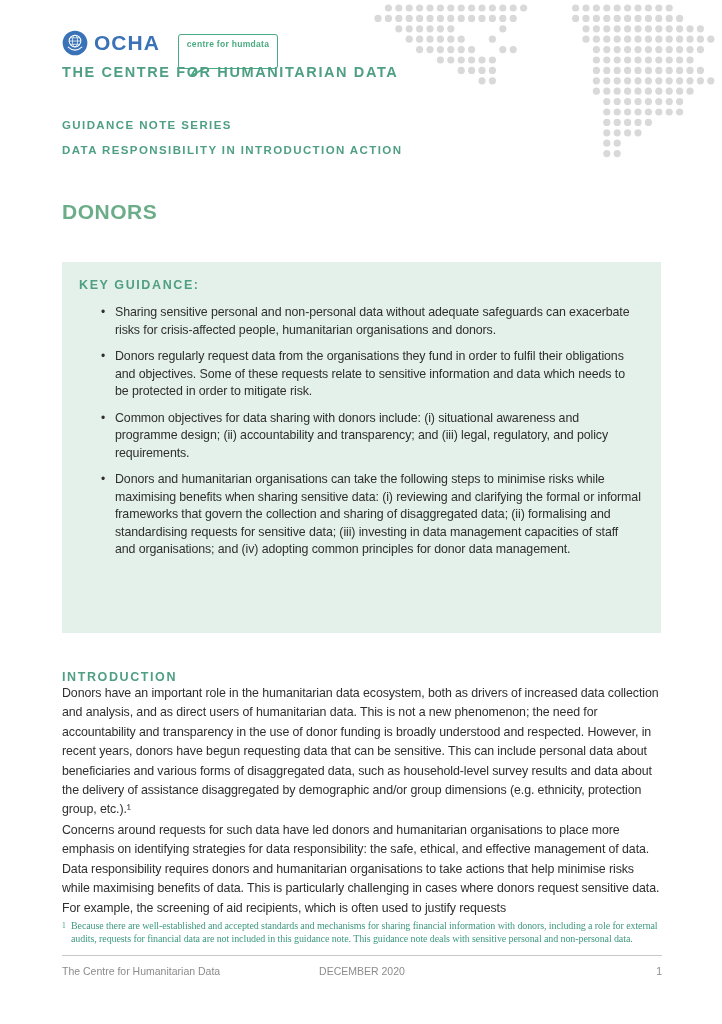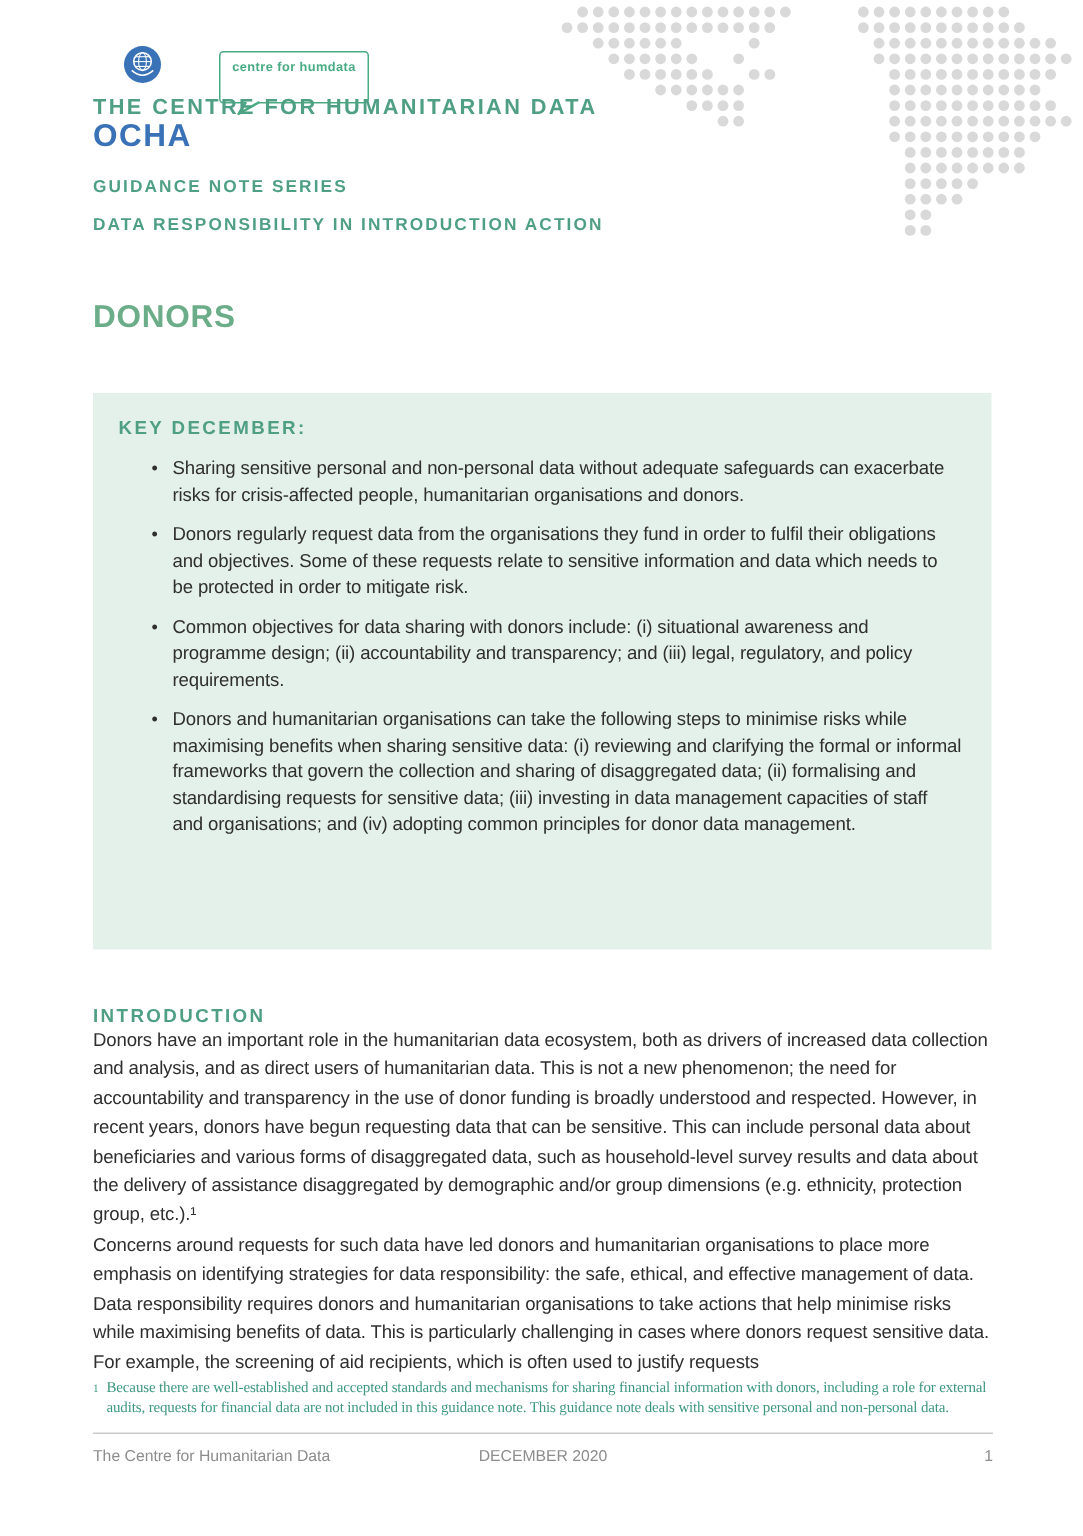--- a/index.html
+++ b/index.html
@@ -16,21 +16,21 @@
   }
   html,body{margin:0;padding:0;background:#ffffff;}
   .page{
     position:relative;width:722px;height:1024px;background:#fff;overflow:hidden;
     font-family:"Liberation Sans", sans-serif;
   }
   .dot-map{position:absolute;top:0;left:0;pointer-events:none;}
 
   
   .logo-row{position:absolute;top:30px;left:62px;display:flex;align-items:flex-start;gap:18px;}
-  .ocha-logo{display:flex;align-items:center;gap:22px;flex-direction:column;}
+  .ocha-logo{display:flex;align-items:center;gap:6px;}
   .ocha-logo svg{width:26px;height:26px;display:block;}
   .ocha-wordmark{font-size:21px;font-weight:bold;color:var(--ocha_blue);letter-spacing:1px;line-height:26px;}
   .humdata-badge{
     position:relative;margin-top:4px;border:1.5px solid var(--badge_green);border-radius:3px;
     padding:4px 8px 19px;font-size:8.5px;font-weight:bold;letter-spacing:0.3px;color:var(--badge_green);
   }
   .badge-tail{position:absolute;left:8px;bottom:-9px;color:var(--badge_green);}
 
   .site-title{position:absolute;top:64px;left:62px;font-size:14.5px;font-weight:bold;
     letter-spacing:1.6px;color:var(--green_heading);}
@@ -297,21 +297,21 @@
     <div>GUIDANCE NOTE SERIES</div>
     <div>DATA RESPONSIBILITY IN INTRODUCTION ACTION</div>
   </div>
 
   <h1 class="note-title">
     <br>
     <span>DONORS</span>
   </h1>
 
   <section class="key-box">
-    <h2 class="kt-heading">KEY DECEMBER:</h2>
+    <h2 class="kt-heading">KEY GUIDANCE:</h2>
     <ul class="kt-list">
       <li><span>Sharing sensitive personal and non-personal data without adequate safeguards can exacerbate risks for crisis-affected people, humanitarian organisations and donors.</span></li>
       <li><span>Donors regularly request data from the organisations they fund in order to fulfil their obligations and objectives. Some of these requests relate to sensitive information and data which needs to be protected in order to mitigate risk.</span></li>
       <li><span>Common objectives for data sharing with donors include: (i) situational awareness and programme design; (ii) accountability and transparency; and (iii) legal, regulatory, and policy requirements.</span></li>
       <li><span>Donors and humanitarian organisations can take the following steps to minimise risks while maximising benefits when sharing sensitive data: (i) reviewing and clarifying the formal or informal frameworks that govern the collection and sharing of disaggregated data; (ii) formalising and standardising requests for sensitive data; (iii) investing in data management capacities of staff and organisations; and (iv) adopting common principles for donor data management.</span></li>
     </ul>
   </section>
 
   <h2 class="intro-heading">INTRODUCTION</h2>
   <p class="para para-1">Donors have an important role in the humanitarian data ecosystem, both as drivers of increased data collection and analysis, and as direct users of humanitarian data. This is not a new phenomenon; the need for accountability and transparency in the use of donor funding is broadly understood and respected. However, in recent years, donors have begun requesting data that can be sensitive. This can include personal data about beneficiaries and various forms of disaggregated data, such as household-level survey results and data about the delivery of assistance disaggregated by demographic and/or group dimensions (e.g. ethnicity, protection group, etc.).¹</p>

